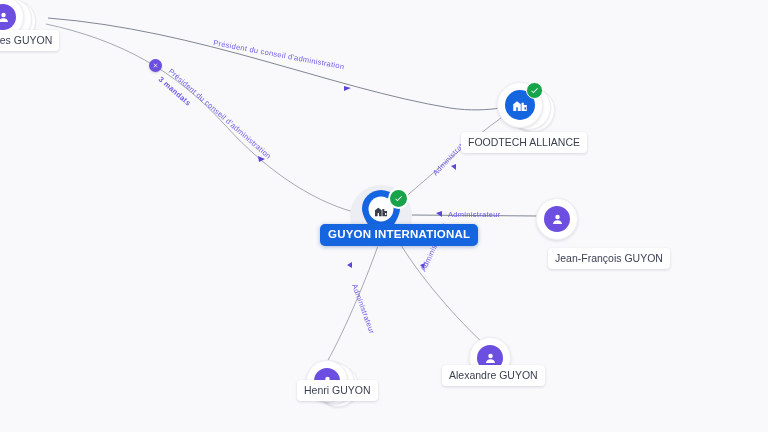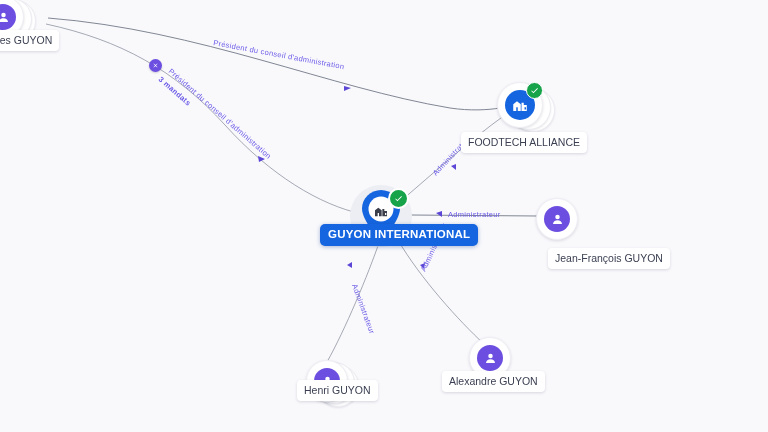--- a/index.html
+++ b/index.html
@@ -224,21 +224,21 @@
 
 <div class="node" style="left:469px;top:337px;">
   <div class="avatar" style="left:0px;top:0px;">
     <div class="disc">
       <svg viewBox="0 0 24 24">
           <circle cx="12" cy="8" r="3.6"></circle>
           <path d="M4.8 19.2c0-3.7 3.2-6 7.2-6s7.2 2.3 7.2 6z"></path>
         </svg>
     </div>
   </div>
-  <div class="label" style="left:-27px;top:34px;">Alexandre GUYON</div>
+  <div class="label" style="left:-27px;top:28px;">Alexandre GUYON</div>
 </div>
 
 <div class="node" style="left:306px;top:360px;">
   <div class="stack">
     <div class="stack-card" style="left:11px;top:5px;"></div>
     <div class="stack-card" style="left:7px;top:2px;"></div>
   </div>
   <div class="avatar" style="left:0px;top:0px;">
     <div class="disc">
       <svg viewBox="0 0 24 24">

